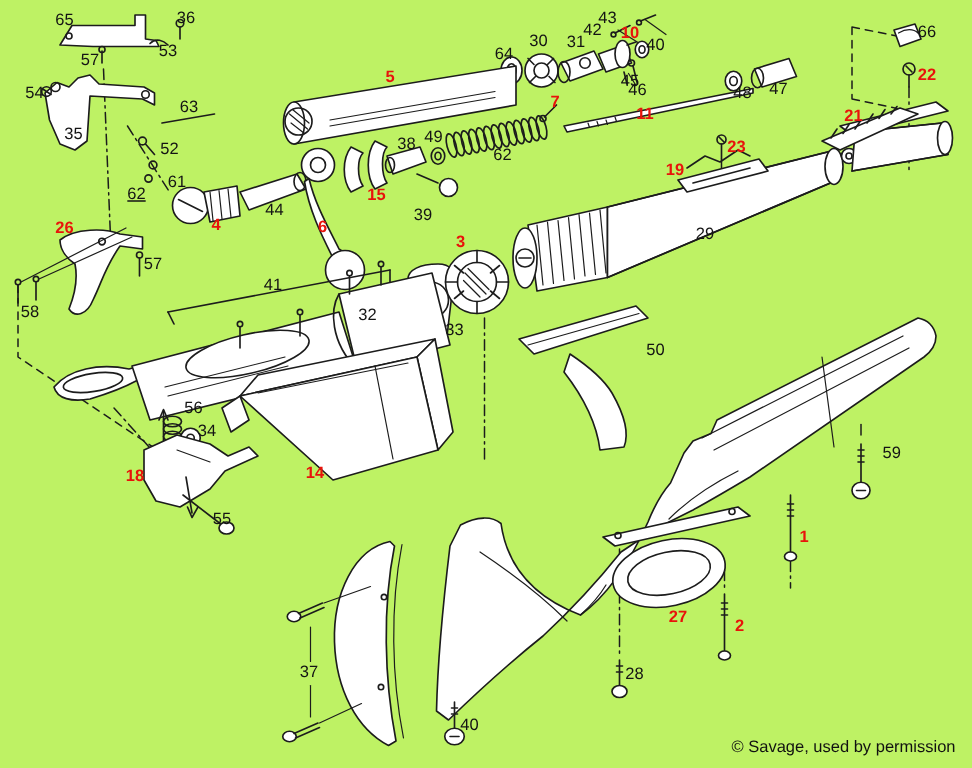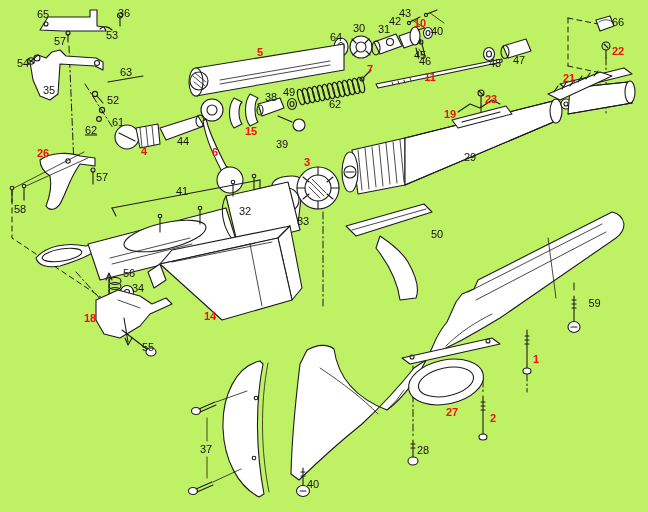--- a/index.html
+++ b/index.html
@@ -416,14 +416,15 @@
       <span class="part-label r" style="left: 491px; top: 99px;">23</span>
       <span class="part-label r" style="left: 569px; top: 78px;">21</span>
       <span class="part-label r" style="left: 618px; top: 51px;">22</span>
       <span class="part-label r" style="left: 210px; top: 316px;">14</span>
       <span class="part-label r" style="left: 90px; top: 318px;">18</span>
       <span class="part-label r" style="left: 452px; top: 412px;">27</span>
       <span class="part-label r" style="left: 536px; top: 359px;">1</span>
       <span class="part-label r" style="left: 493px; top: 418px;">2</span>
     </div>
 
+<div id="copyright">© Savage, used by permission</div>
 
 </div>
 
 </body></html>

